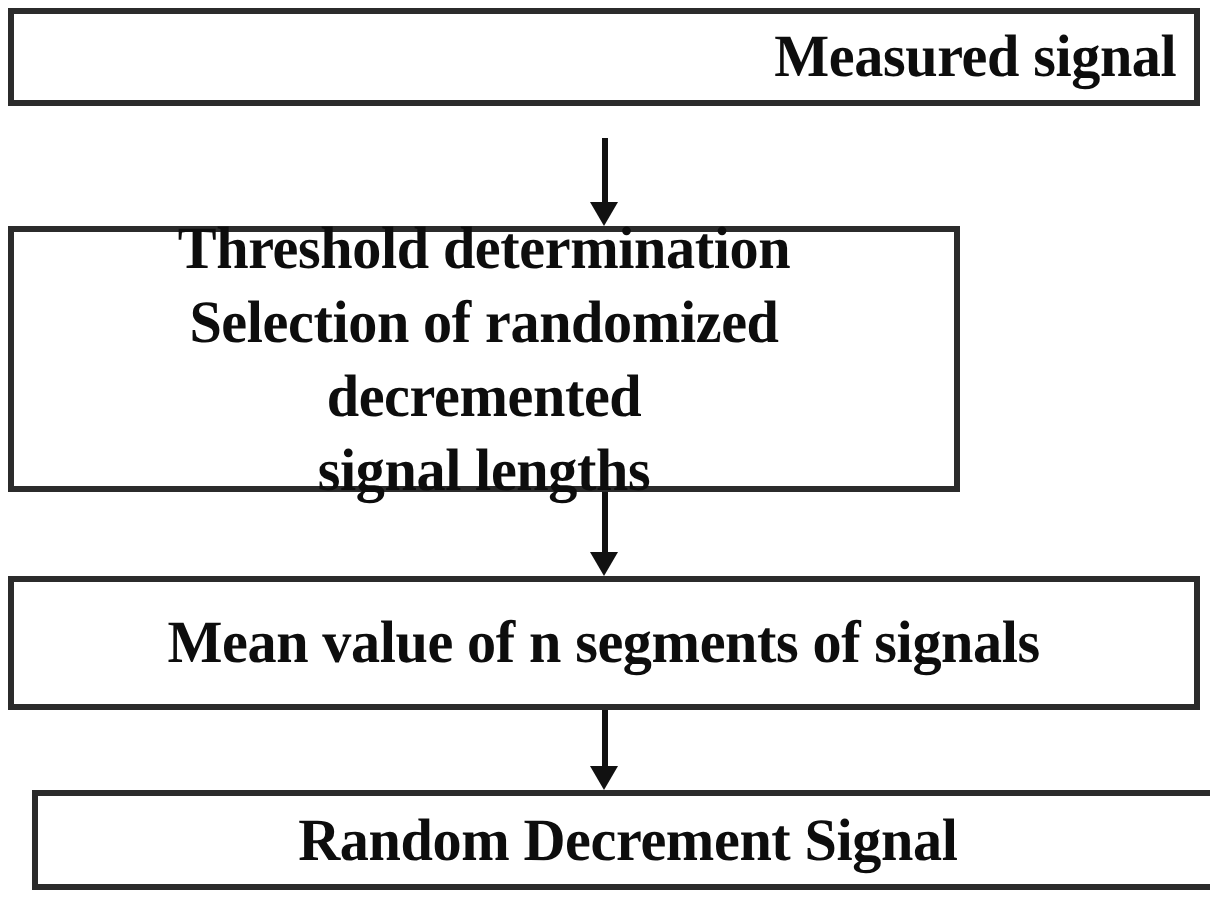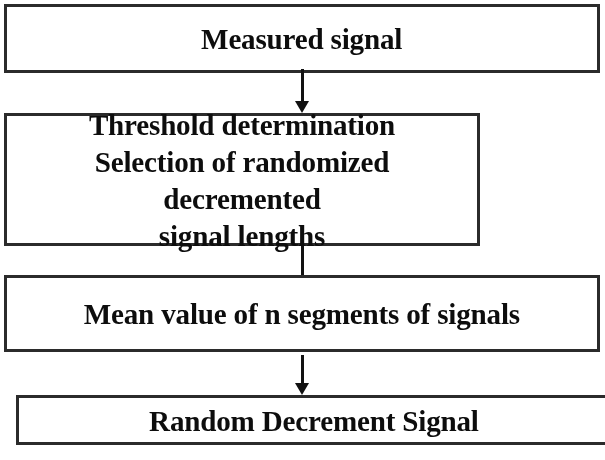--- a/index.html
+++ b/index.html
@@ -38,23 +38,23 @@
     font-size: 30px;
     line-height: 37px;
     letter-spacing: -0.2px;
     white-space: pre-line;
     padding: 0 6px;
     transform: scaleX(0.97);
     transform-origin: center center;
   }
 
   
-  #box-1 { left: 4px;  top: 4px;   width: 596px; height: 69px; }
+  #box-1 { left: 4px;  top: 4px;   width: 596px; height: 49px; justify-content: flex-end; }
   #box-2 { left: 4px;  top: 113px; width: 476px; height: 133px; }
-  #box-3 { left: 4px;  top: 275px; width: 596px; height: 77px; }
+  #box-3 { left: 4px;  top: 288px; width: 596px; height: 67px; }
   #box-4 { left: 16px;  top: 395px; width: 596px; height: 50px; }
 
   
   .fc-arrow {
     position: absolute;
     left: 294px;
     width: 17px;
   }
   .fc-arrow .stem {
     position: absolute;

